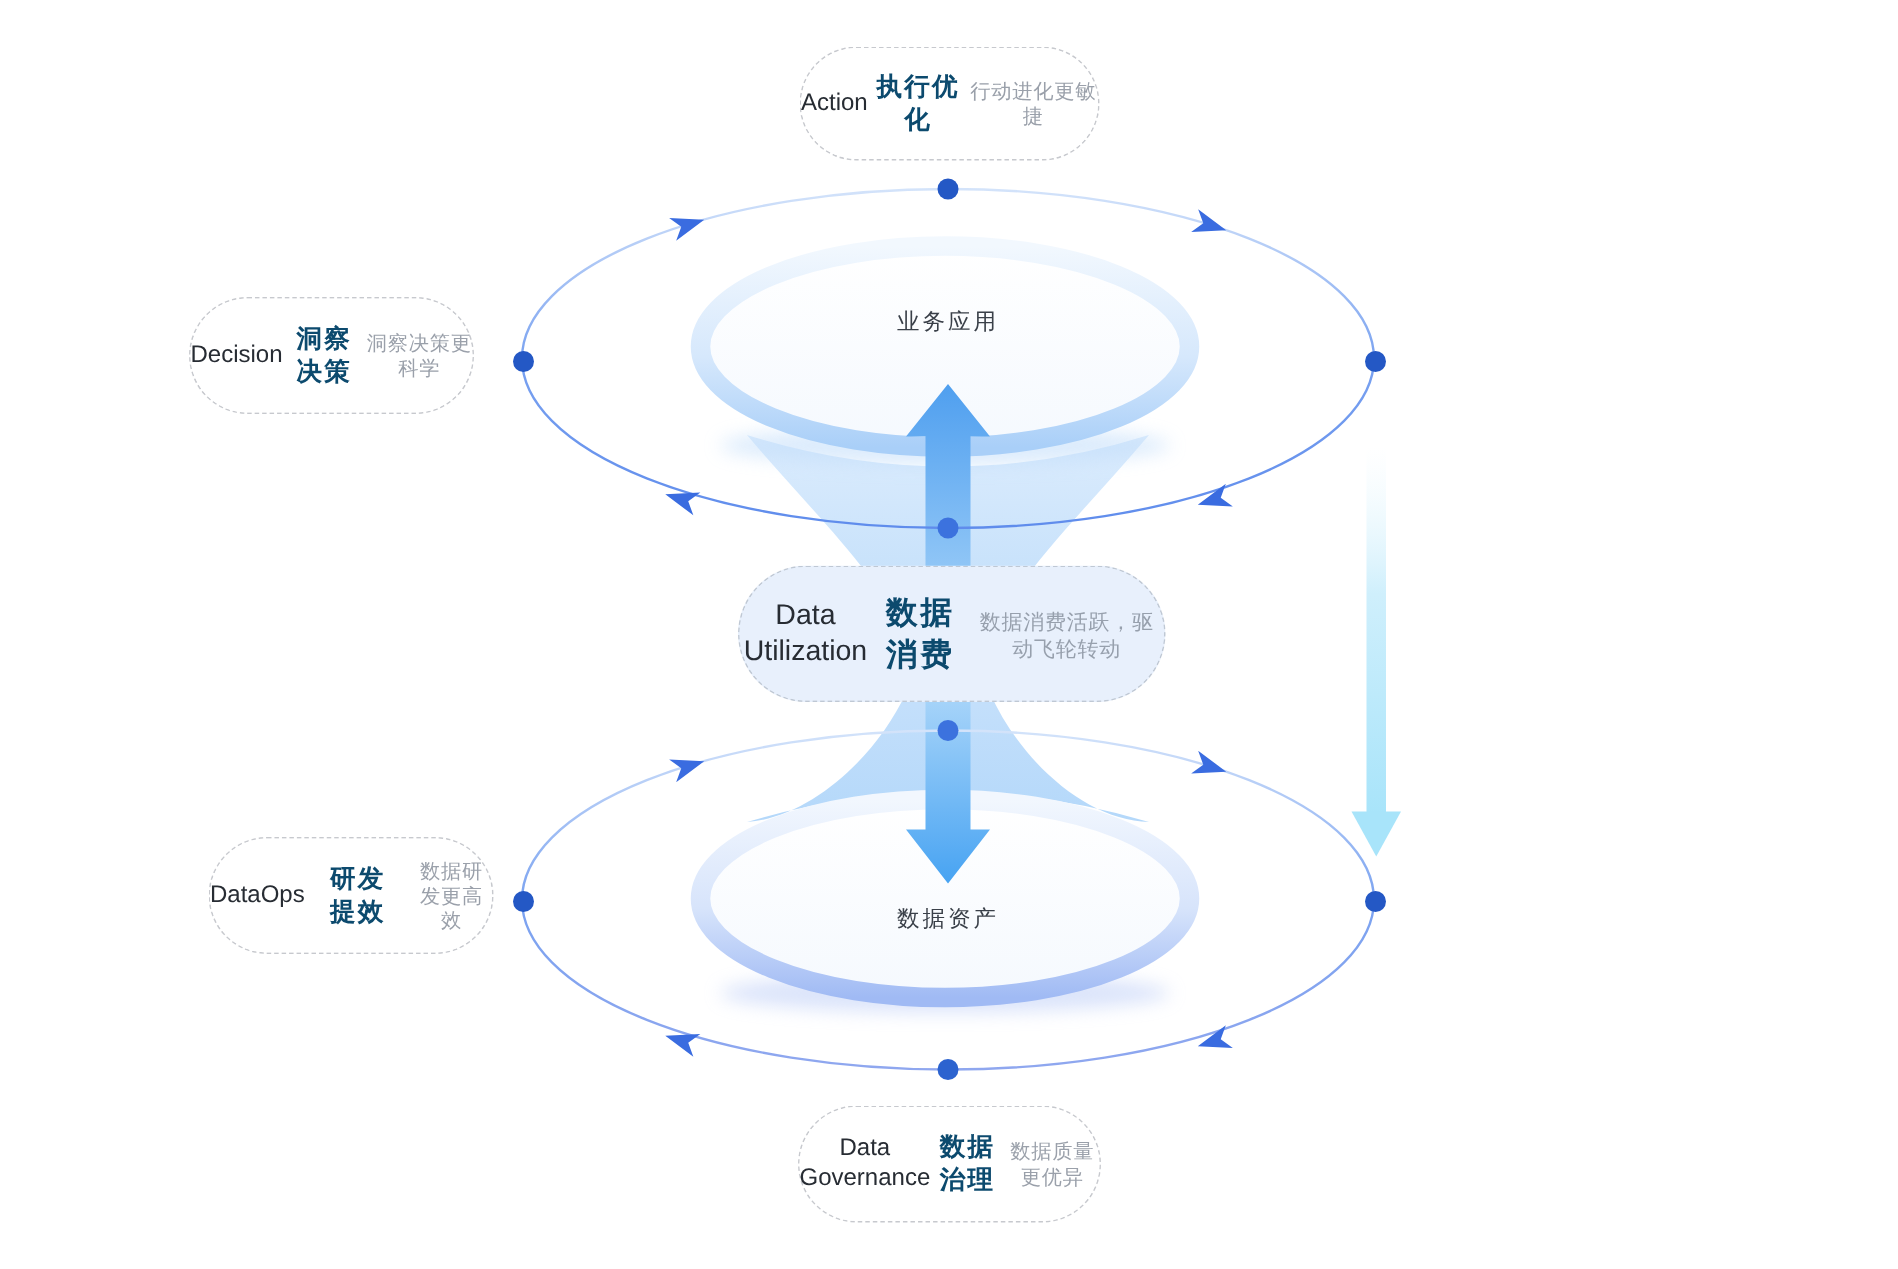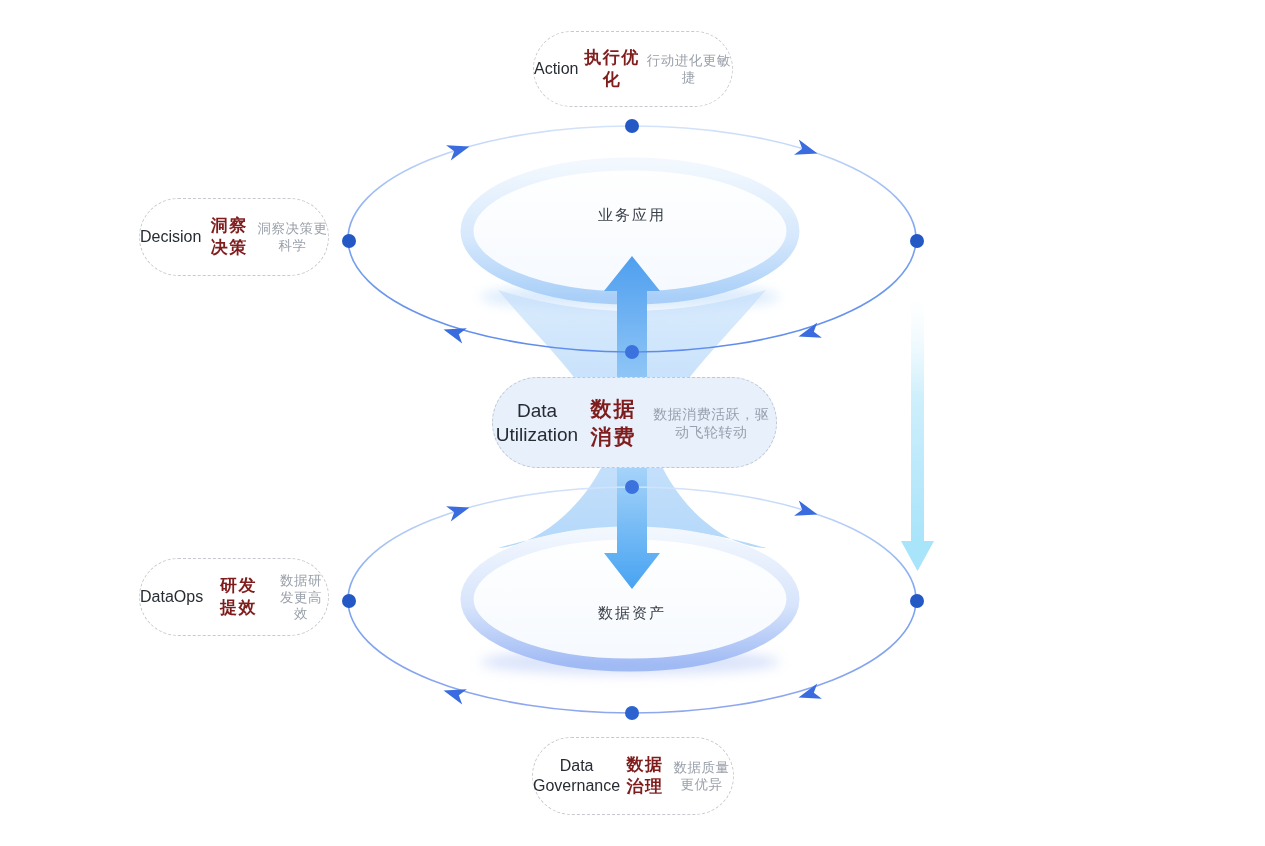--- a/index.html
+++ b/index.html
@@ -9,21 +9,21 @@
   }
   .layer{position:absolute;left:0;top:0;}
   .node{
     position:absolute;display:flex;flex-direction:row;align-items:center;justify-content:center;
     gap:1px;border:1.6px dashed #c7c9ce;border-radius:40px;background:#ffffff;box-sizing:border-box;
     text-align:center;
   }
   .node.filled{background:#e9ebfa;border-color:#c4c8d6;}
   .node.center{background:#e8f0fc;border-color:#bfc8d4;border-radius:46px;}
   .en{font-size:16px;color:#272c33;line-height:1.25;}
-  .zh{font-size:17px;font-weight:700;color:#7f1d1d;letter-spacing:1.5px;line-height:1.3;text-align:center;}
+  .zh{font-size:17px;font-weight:700;color:#0c4a6e;letter-spacing:1.5px;line-height:1.3;text-align:center;}
   .desc{font-size:13.5px;color:#9aa0aa;letter-spacing:0.5px;margin-top:2px;line-height:1.25;}
   .node.center .en{font-size:19px;}
   .node.center .zh{font-size:21px;letter-spacing:2px;}
   .node.center .desc{font-size:14px;color:#97a0ad;}
   .hub-label{
     position:absolute;width:200px;text-align:center;font-size:15px;color:#3a4049;
     letter-spacing:2px;line-height:1.2;
   }
 </style>
 </head>
@@ -133,21 +133,21 @@
 
   <div class="hub-label" style="left:532px;top:206px;">业务应用</div>
   <div class="hub-label" style="left:532px;top:604px;">数据资产</div>
 
   <div class="node" style="left:533px;top:31px;width:200px;height:76px;">
     <div class="en">Action</div>
     <div class="zh">执行优化</div>
     <div class="desc">行动进化更敏捷</div>
   </div>
 
-  <div class="node" style="left:139px;top:198px;width:190px;height:78px;">
+  <div class="node" style="left:126px;top:198px;width:190px;height:78px;">
     <div class="en">Decision</div>
     <div class="zh">洞察决策</div>
     <div class="desc">洞察决策更科学</div>
   </div>
 
 
   <div class="node center" style="left:492px;top:377px;width:285px;height:91px;">
     <div class="en">Data Utilization</div>
     <div class="zh">数据消费</div>
     <div class="desc">数据消费活跃，驱动飞轮转动</div>

